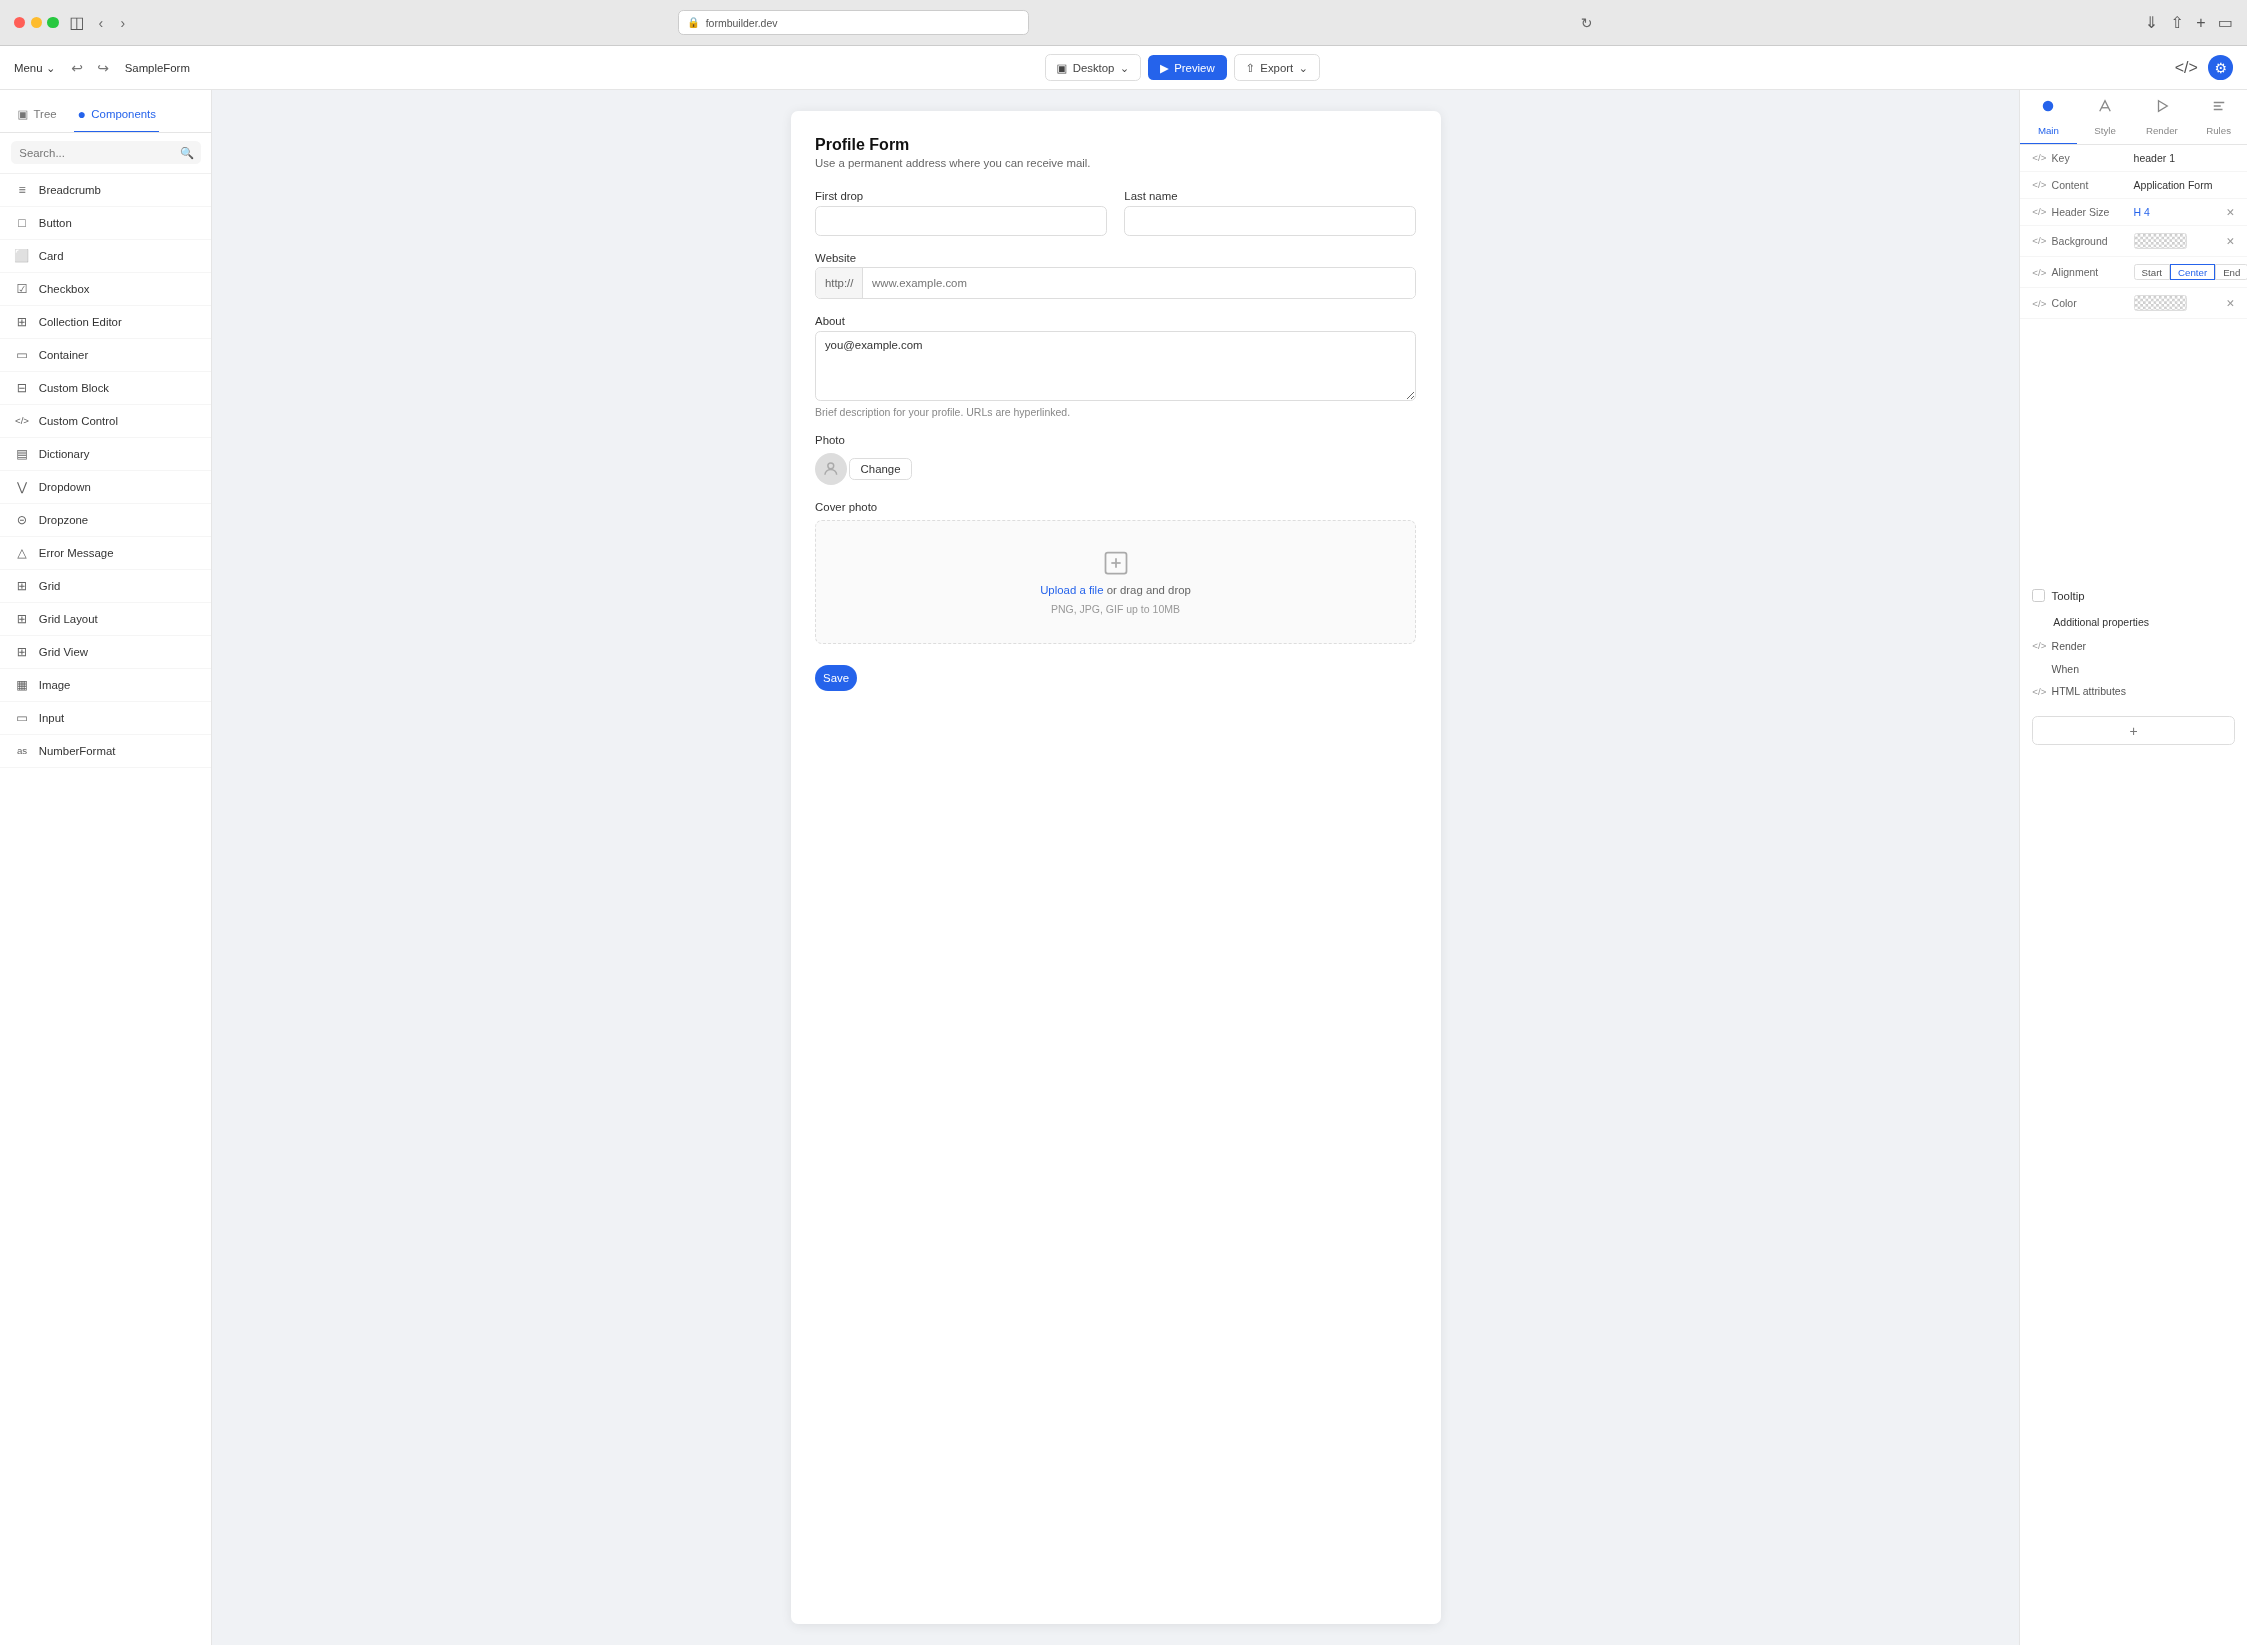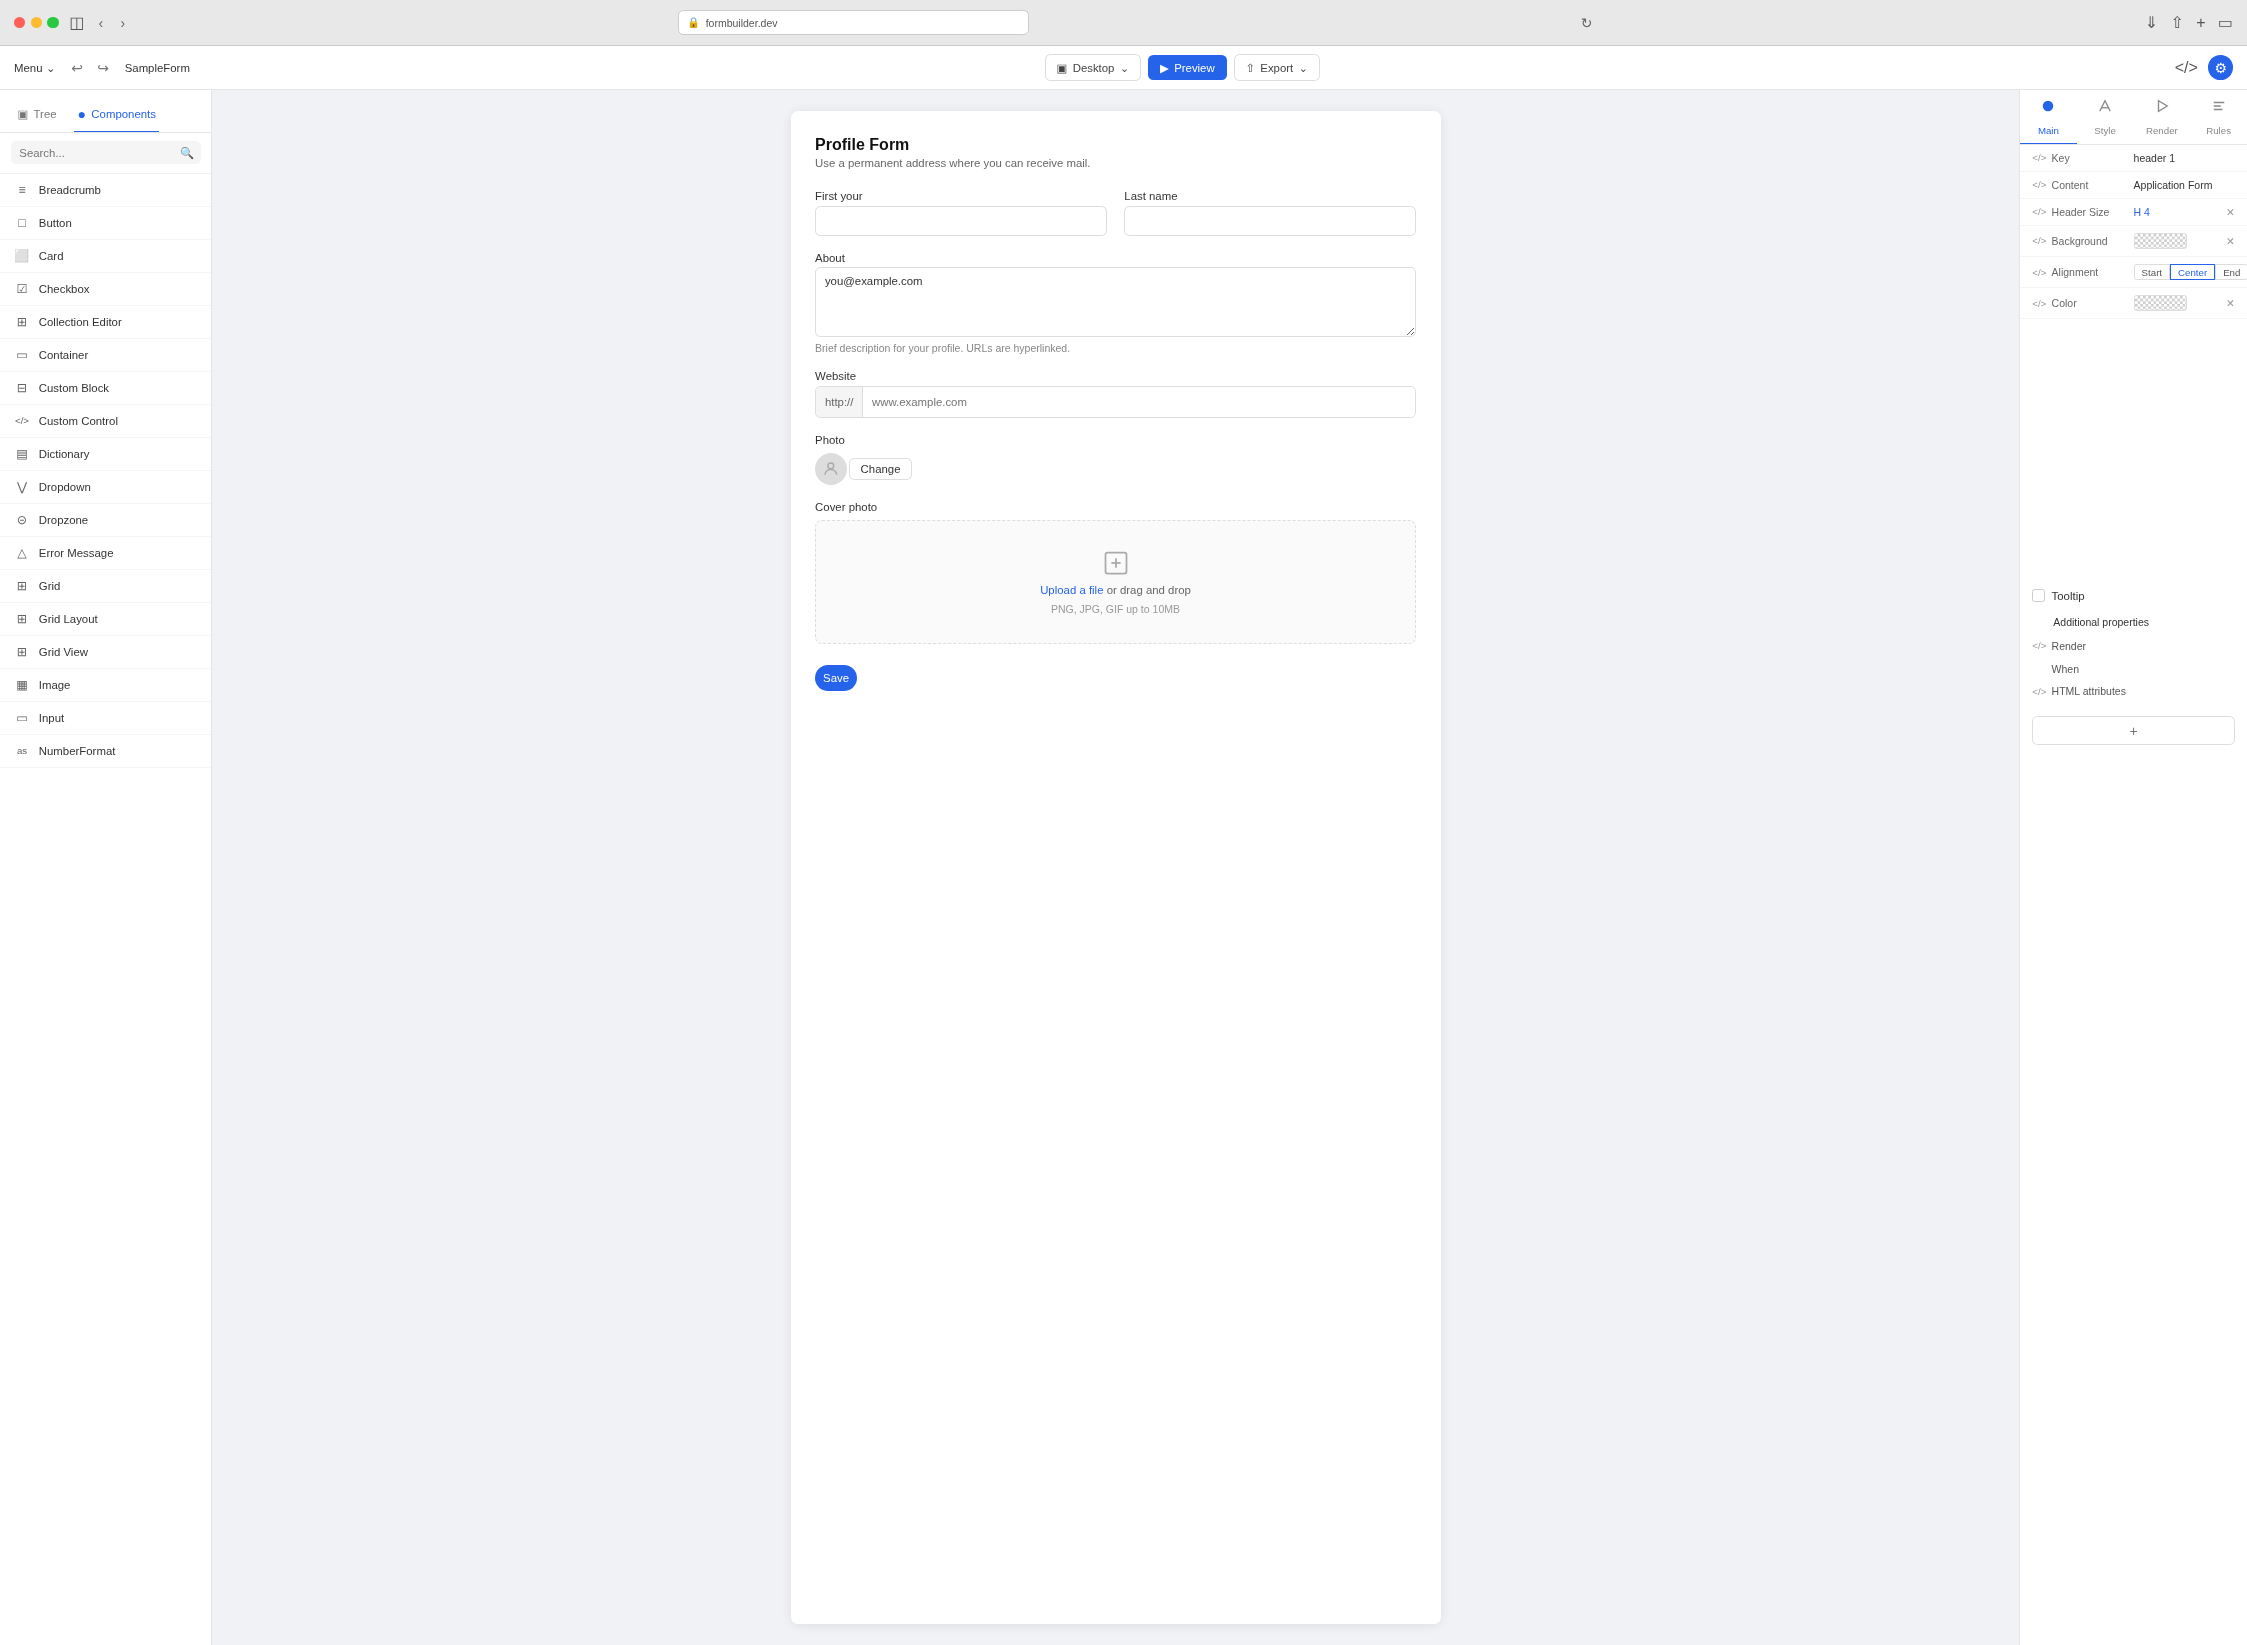--- a/index.html
+++ b/index.html
@@ -346,41 +346,41 @@
     </div>
   </div>
 
   <div class="canvas-area">
     <div class="form-canvas">
       <div class="form-title-main">Profile Form</div>
       <div class="form-subtitle">Use a permanent address where you can receive mail.</div>
 
       <div class="form-row">
         <div class="form-field half">
-          <label class="field-label">First your</label>
+          <label class="field-label">First drop</label>
           <input class="field-input" type="text" style="">
         </div>
         <div class="form-field half">
           <label class="field-label">Last name</label>
           <input class="field-input" type="text" style="">
         </div>
-      </div>
-
-      <div class="form-field full" style="margin-bottom:16px;">
-        <label class="field-label">About</label>
-        <textarea class="field-textarea" style="">you@example.com</textarea>
-        <span class="field-hint">Brief description for your profile. URLs are hyperlinked.</span>
       </div>
 
       <div class="form-field full" style="margin-bottom:16px;">
         <label class="field-label">Website</label>
         <div class="website-wrap">
           <span class="website-prefix">http://</span>
           <input class="website-input" type="text" placeholder="www.example.com" style="">
         </div>
+      </div>
+
+      <div class="form-field full" style="margin-bottom:16px;">
+        <label class="field-label">About</label>
+        <textarea class="field-textarea" style="">you@example.com</textarea>
+        <span class="field-hint">Brief description for your profile. URLs are hyperlinked.</span>
       </div>
 
       <div class="photo-section">
         <div class="photo-label">Photo</div>
         <div class="photo-row">
           <div class="avatar-circle">
             <svg width="17.6" height="17.6" viewBox="0 0 24 24" fill="none" stroke="#aaa" stroke-width="2">
               <circle cx="12" cy="8" r="4"></circle>
                 <path d="M4 20c0-4 3.6-7 8-7s8 3 8 7"></path>
             </svg>

